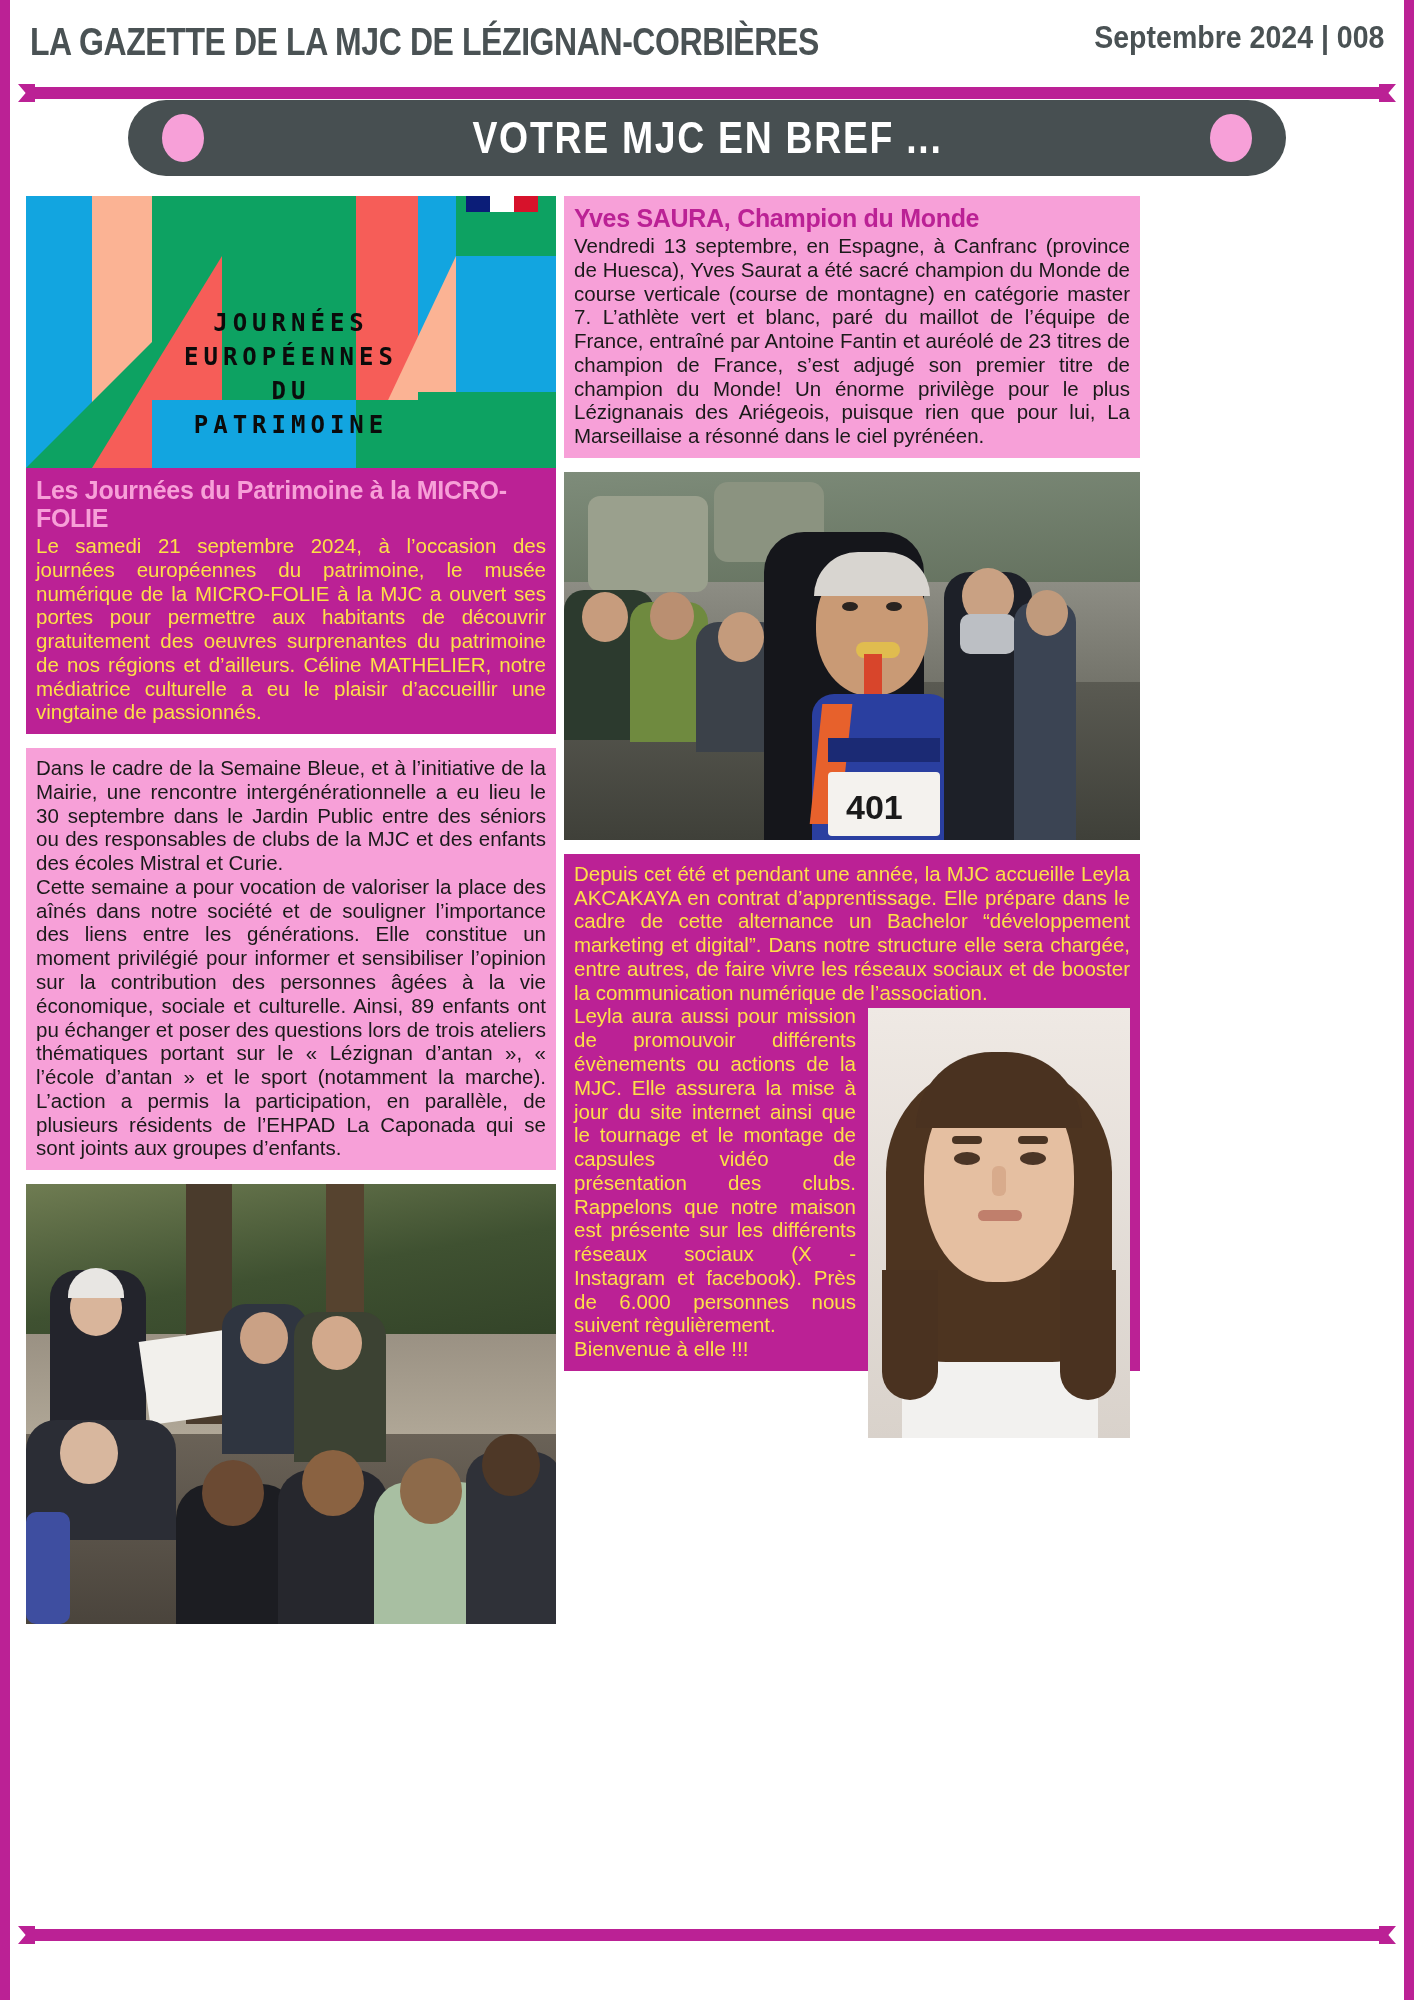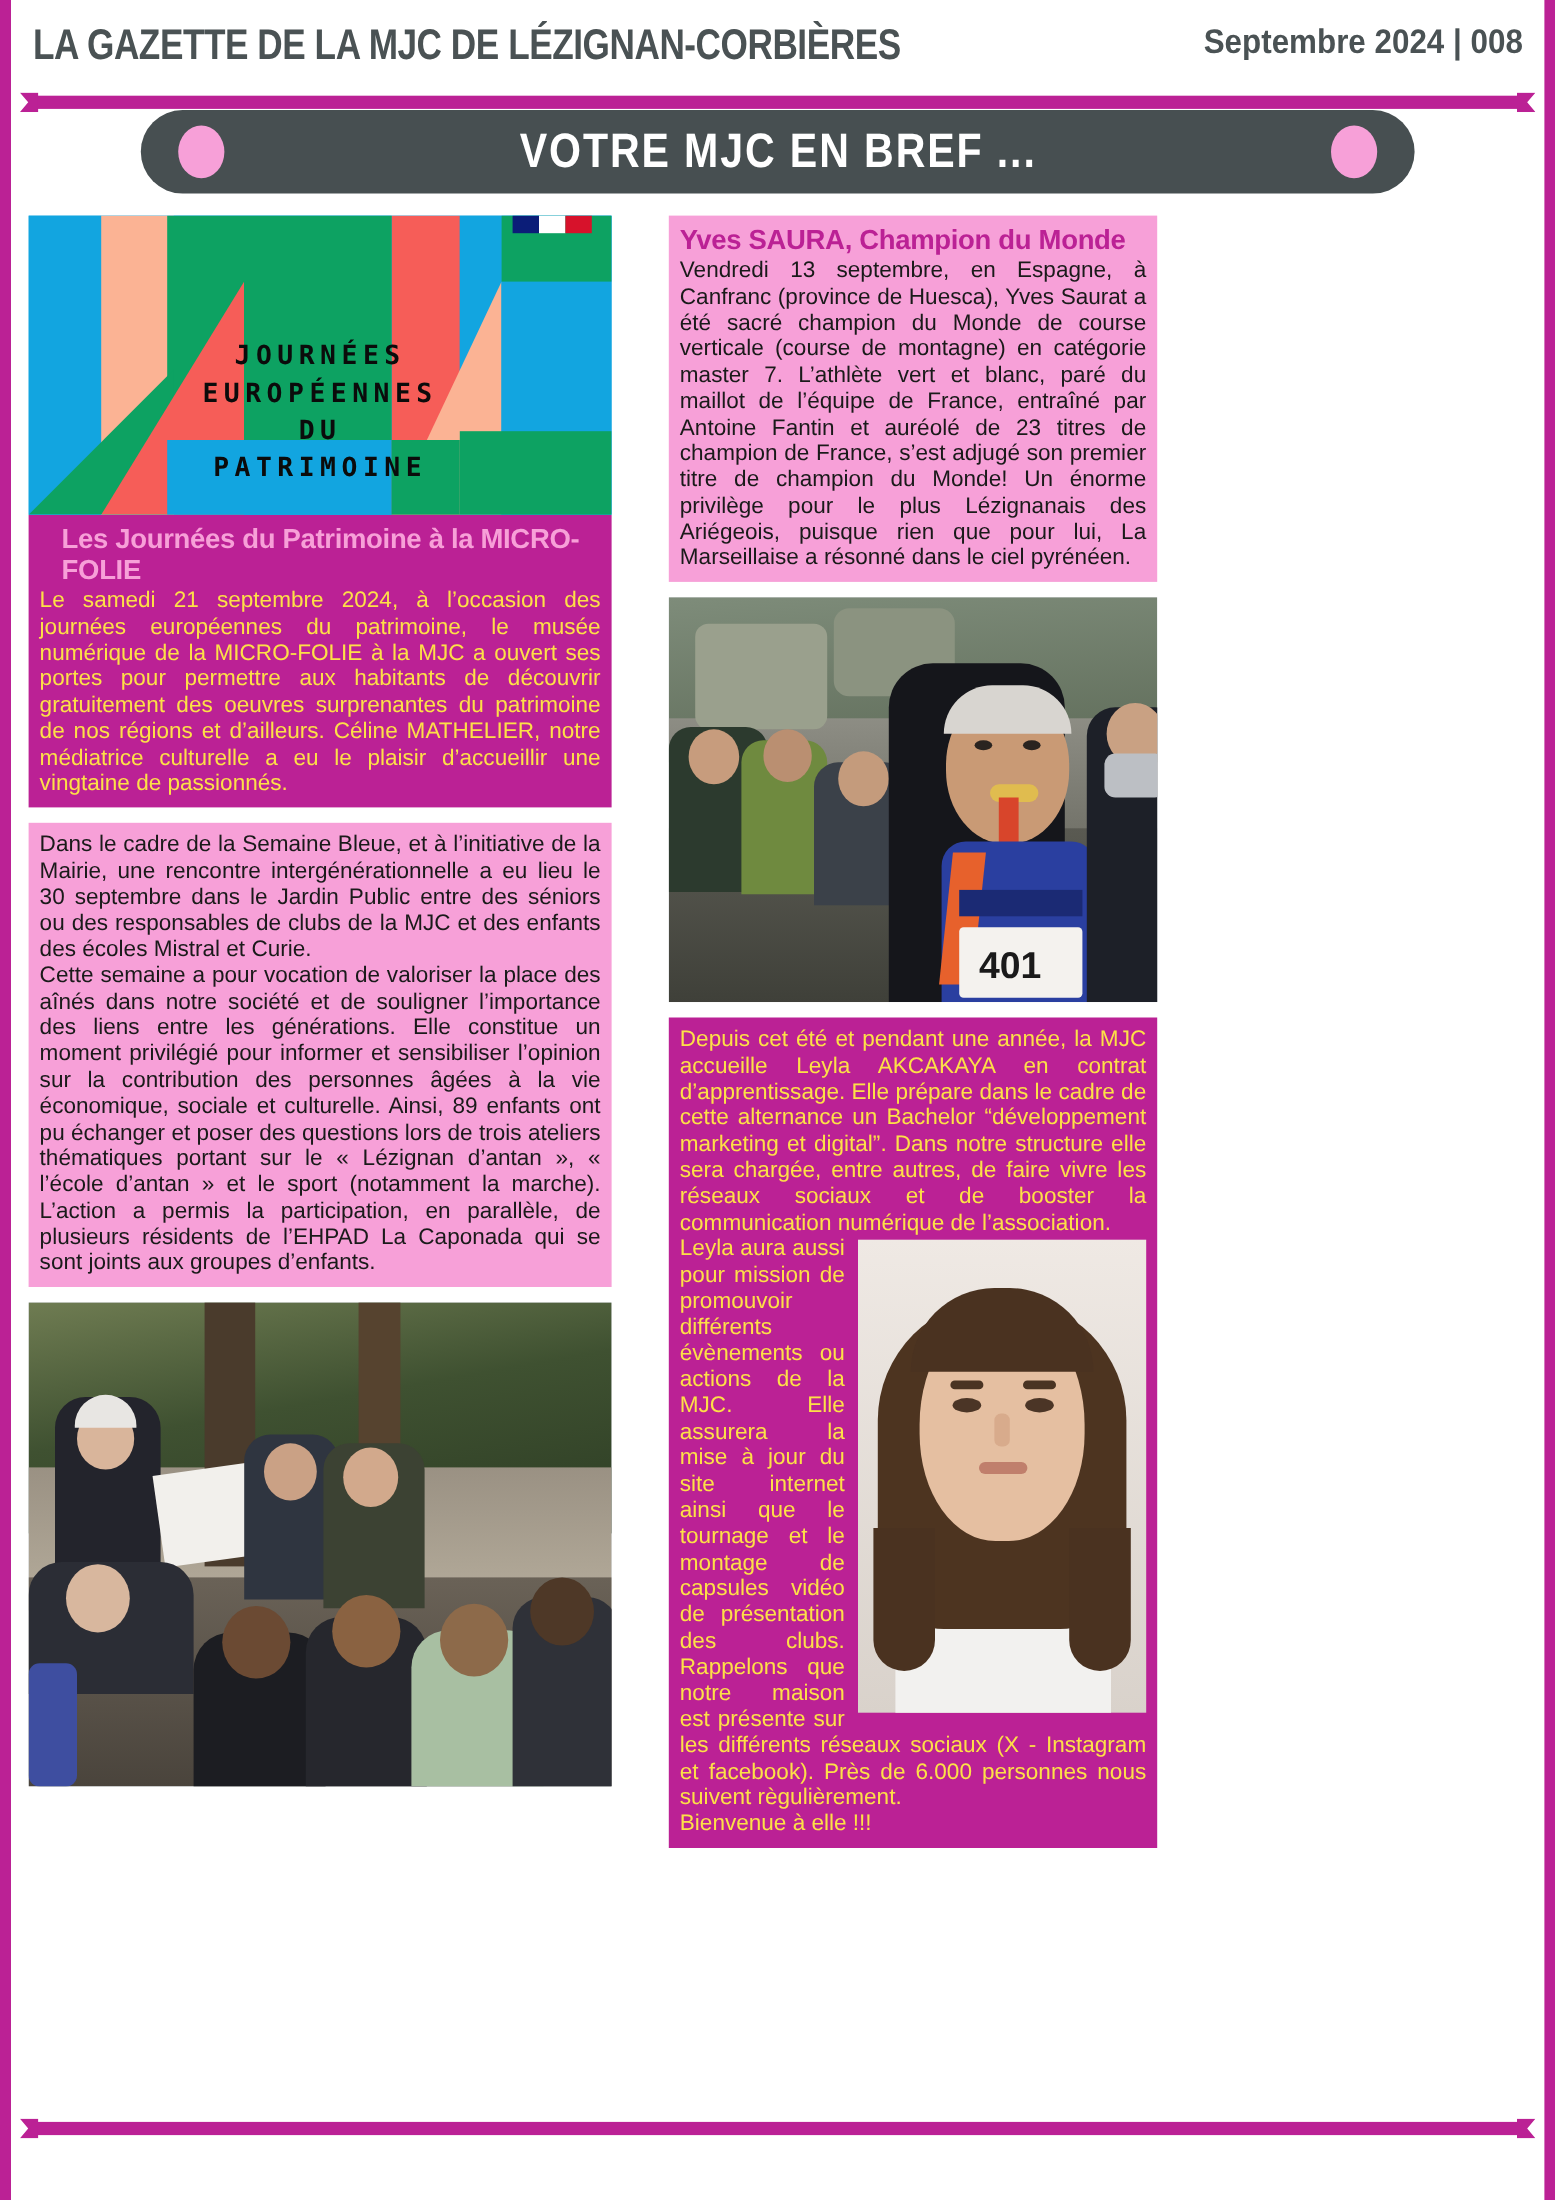--- a/index.html
+++ b/index.html
@@ -124,39 +124,39 @@
     transform: scaleX(0.85);
     white-space: nowrap;
   }
 
   
   .col {
     position: absolute;
     top: 196px;
   }
   .col-left  { left: 26px;  width: 530px; }
-  .col-right { left: 608px; width: 444px; }
+  .col-right { left: 564px; width: 576px; }
 
   
   .block {
     margin-bottom: 14px;
   }
   .block.magenta { background: #bb2195; }
   .block.pink    { background: #f7a0d8; }
   .block-inner {
     padding: 8px 10px 10px 10px;
   }
   h2.headline {
     margin: 0 0 2px 0;
     font-size: 25px;
     font-weight: bold;
     line-height: 1.12;
     letter-spacing: -0.3px;
   }
-  .magenta h2.headline { color: #f7a0d8; margin-left: 20px; }
+  .magenta h2.headline { color: #f7a0d8; }
   .pink    h2.headline { color: #bb2195; }
 
   p.body {
     margin: 0;
     font-size: 20.5px;
     line-height: 1.16;
     text-align: justify;
     text-justify: inter-word;
     hyphens: none;
   }

